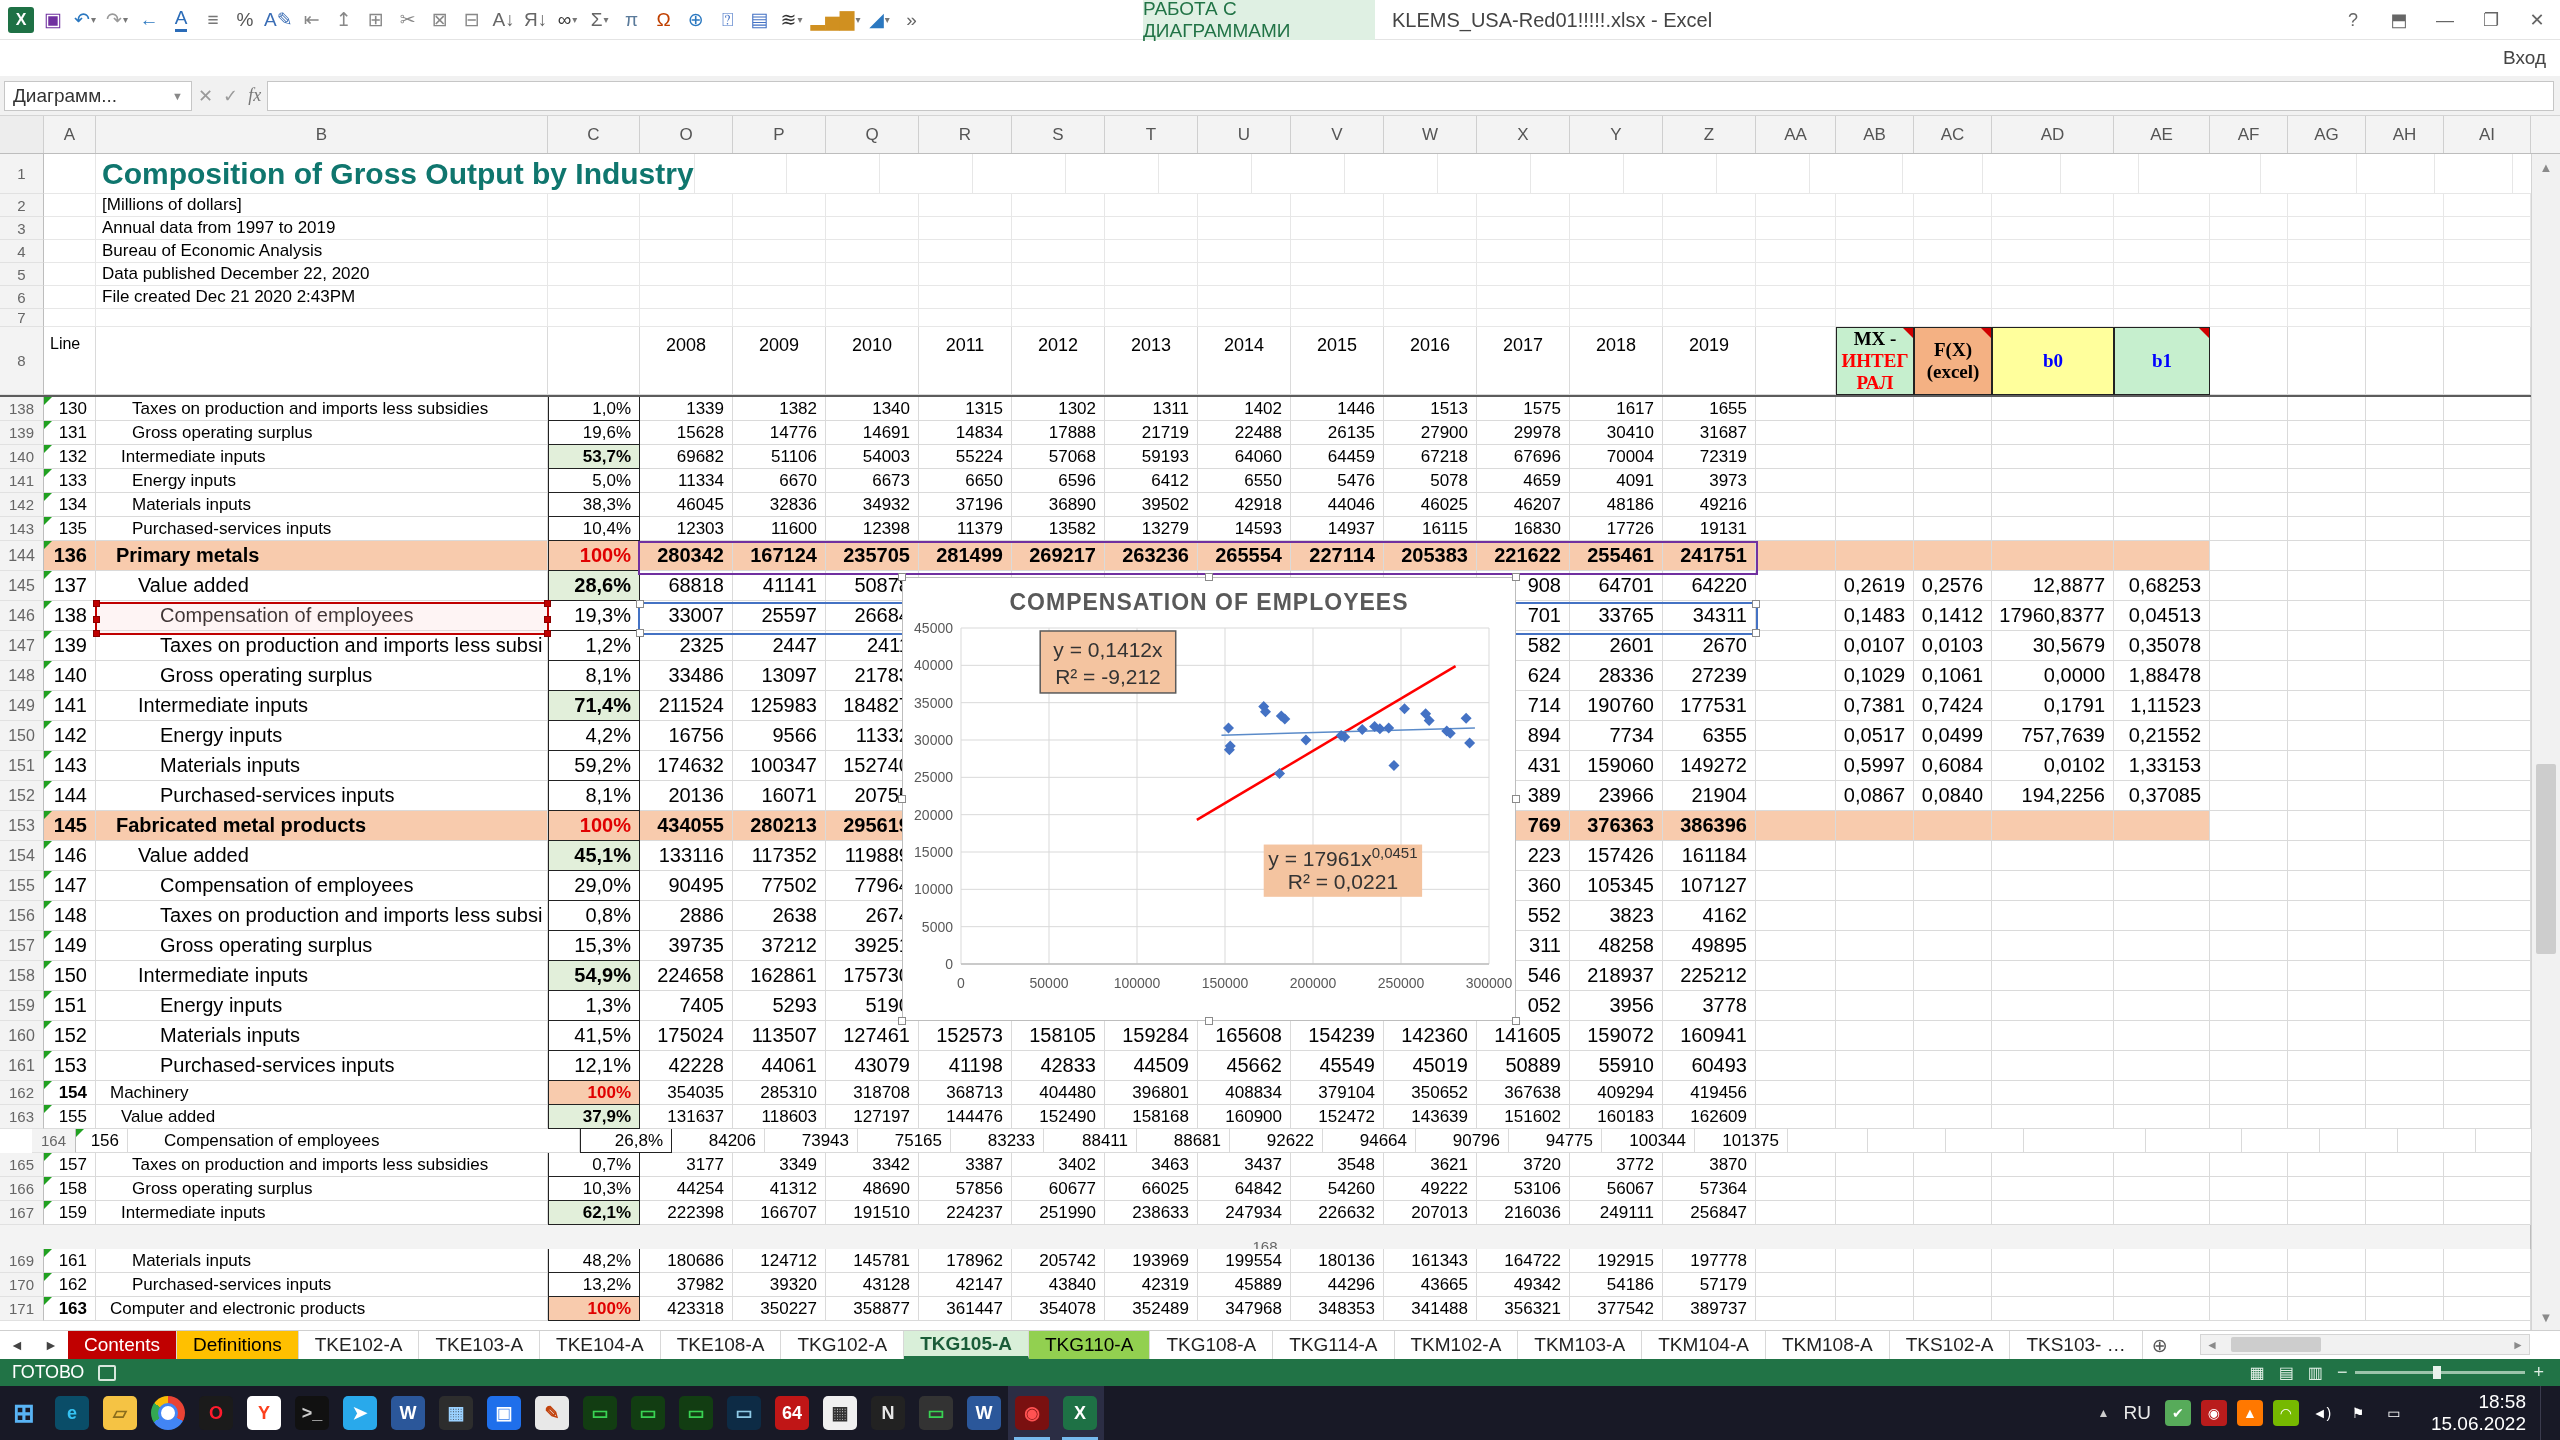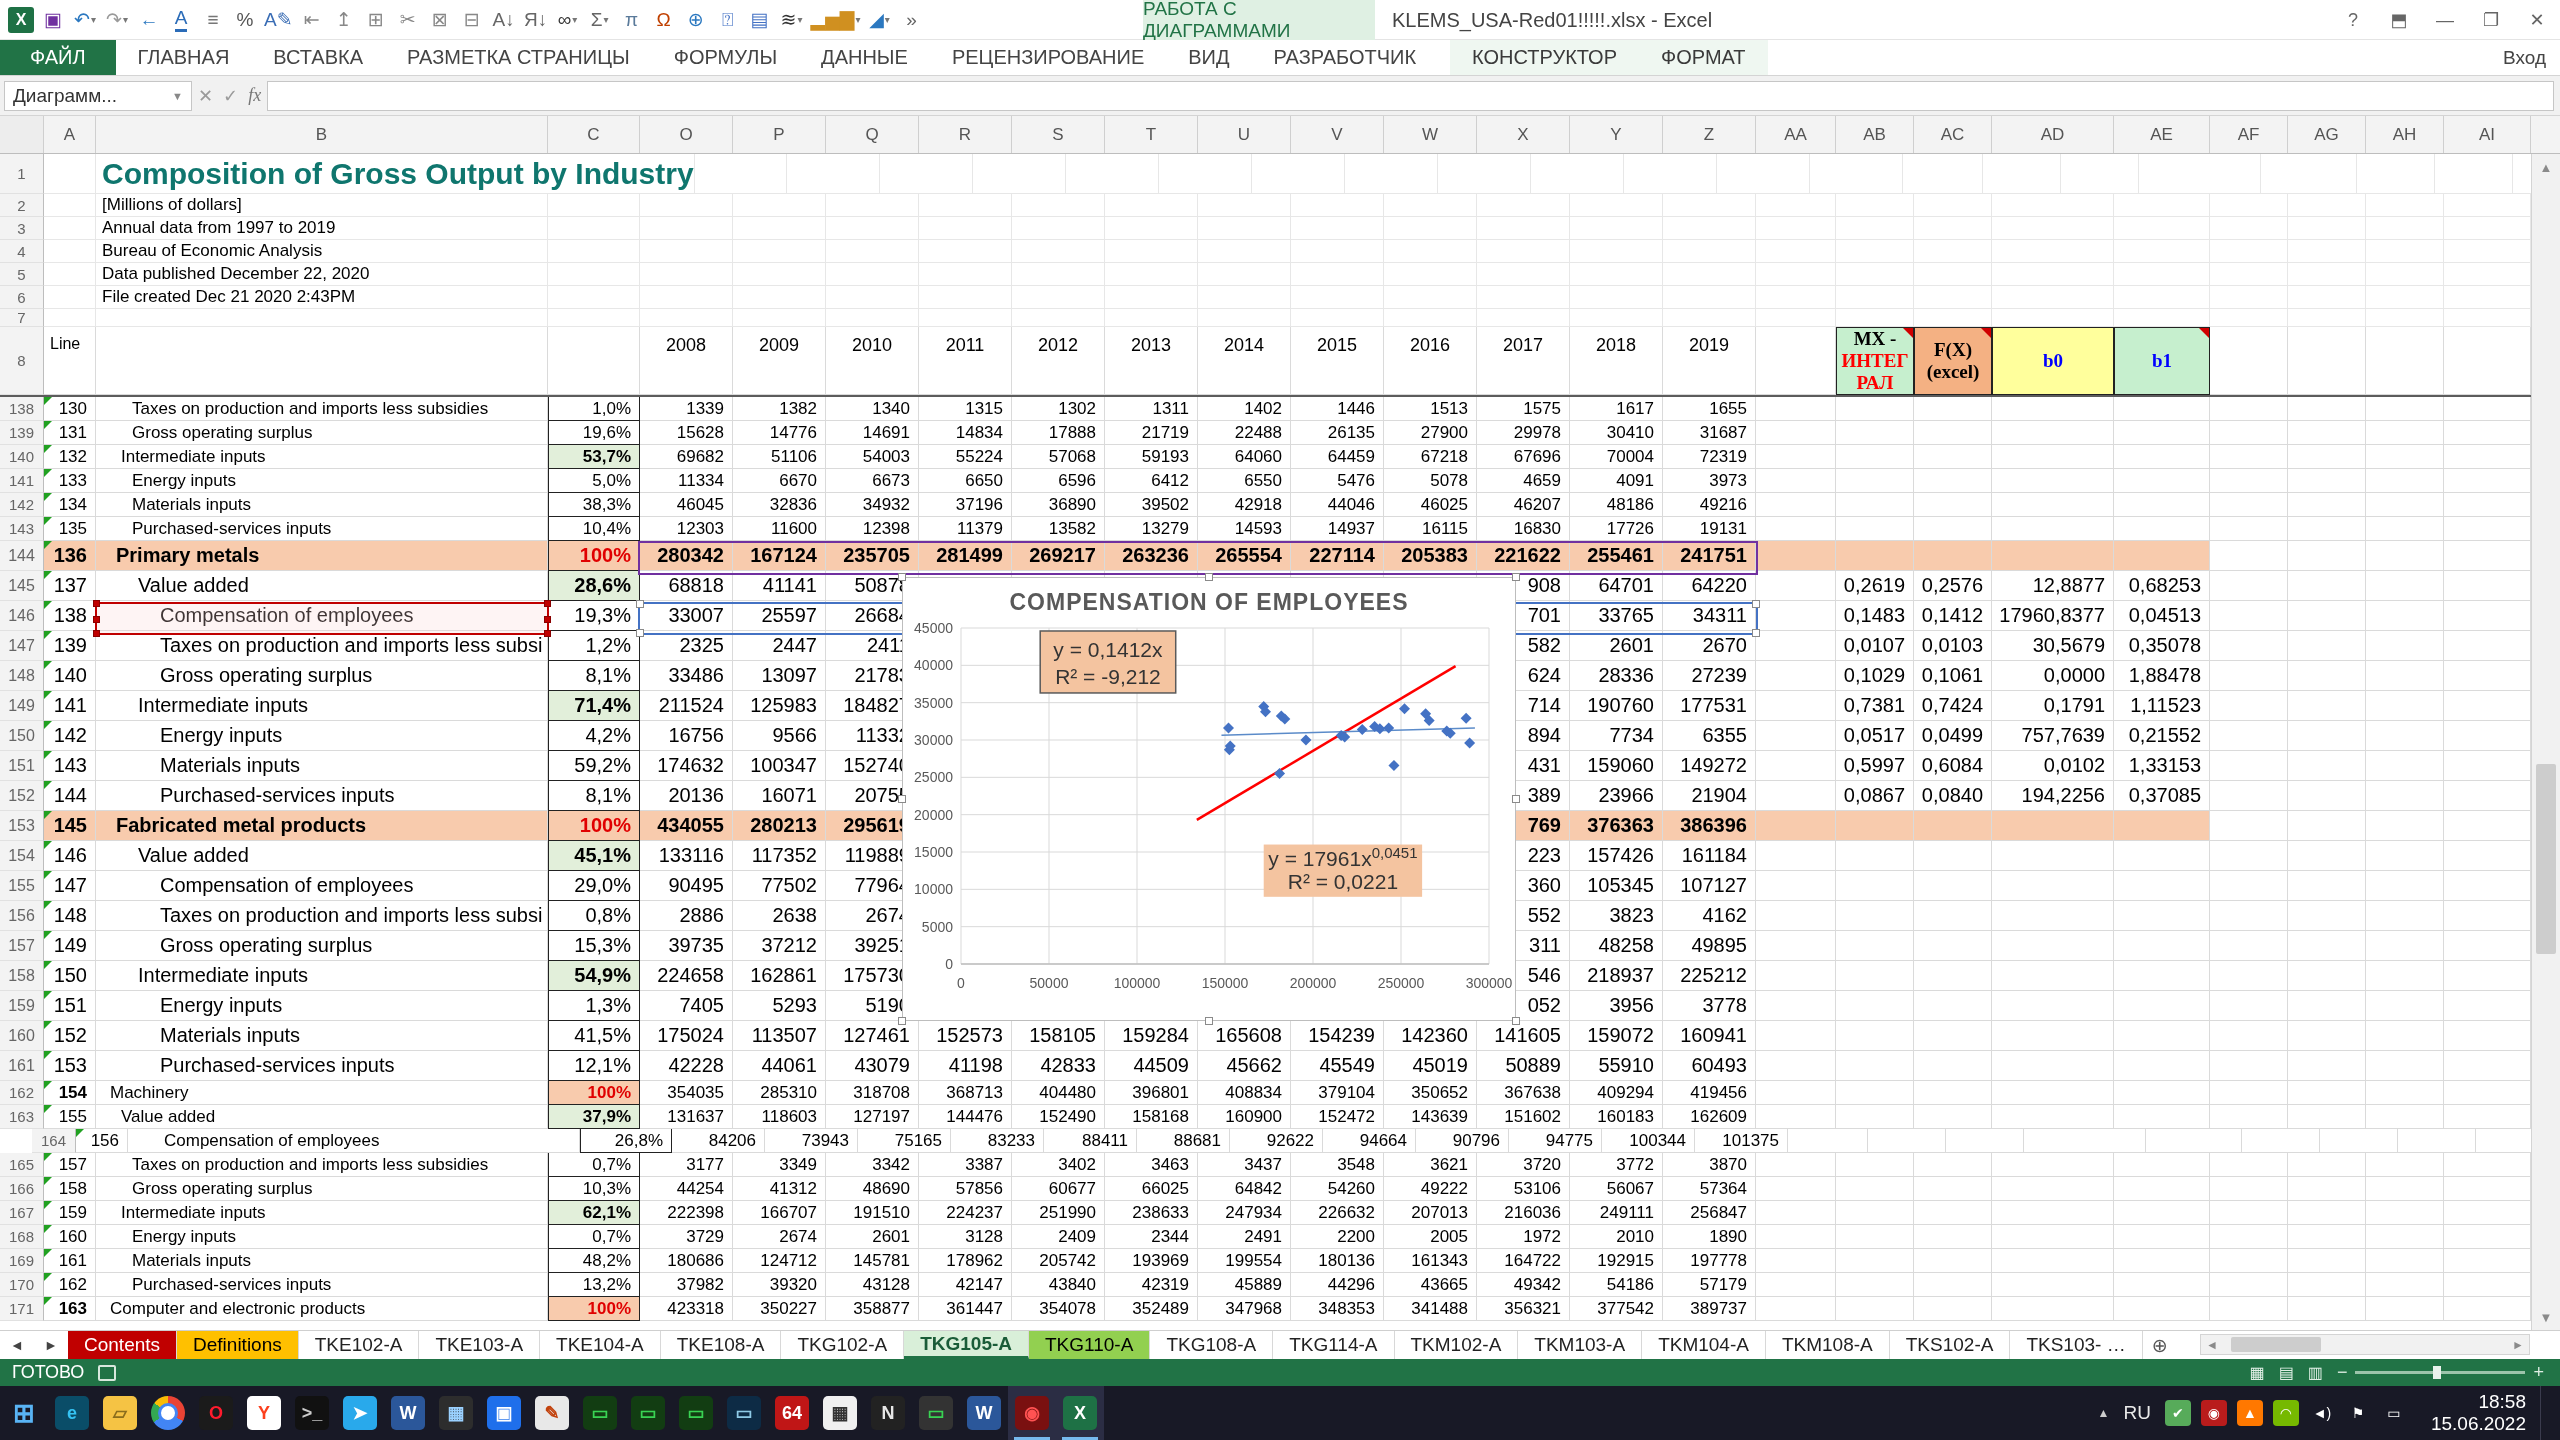--- a/index.html
+++ b/index.html
@@ -253,35 +253,20 @@
     <div class="doc-title">KLEMS_USA-Red01!!!!!.xlsx - Excel</div>
     <div class="win-controls">
       <div class="wc">?</div>
       <div class="wc">⬒</div>
       <div class="wc">—</div>
       <div class="wc">❐</div>
       <div class="wc">✕</div>
     </div>
   </div>
 
-  <div class="ribbon" id="ribbon">
-      <div class="rtab file">ФАЙЛ</div>
-      <div class="rtab">ГЛАВНАЯ</div>
-      <div class="rtab">ВСТАВКА</div>
-      <div class="rtab">РАЗМЕТКА СТРАНИЦЫ</div>
-      <div class="rtab">ФОРМУЛЫ</div>
-      <div class="rtab">ДАННЫЕ</div>
-      <div class="rtab">РЕЦЕНЗИРОВАНИЕ</div>
-      <div class="rtab">ВИД</div>
-      <div class="rtab">РАЗРАБОТЧИК</div>
-      <div class="ctx-tabs" style="margin-left: 12px;">
-        <div class="rtab">КОНСТРУКТОР</div>
-        <div class="rtab">ФОРМАТ</div>
-      </div>
-    </div>
   <div class="signin">
     <span>Вход</span>
   </div>
 
   <div class="fbar">
     <div class="namebox">
       <span>Диаграмм...</span>
       <span class="dd">▼</span>
     </div>
     <div class="fbtns">
@@ -1362,21 +1347,21 @@
           <div class="cell" style="flex: 0 0 80px;"></div>
           <div class="cell" style="flex: 0 0 78px;"></div>
           <div class="cell" style="flex: 0 0 78px;"></div>
           <div class="cell" style="flex: 0 0 122px;"></div>
           <div class="cell" style="flex: 0 0 96px;"></div>
           <div class="cell" style="flex: 0 0 78px;"></div>
           <div class="cell" style="flex: 0 0 78px;"></div>
           <div class="cell" style="flex: 0 0 78px;"></div>
           <div class="cell" style="flex: 0 0 87px;"></div>
         </div>
-        <div class="grow" style="height: 24px;">
+        <div class="grow" style="height: 24px; flex-direction: column;">
           <div class="gut">168</div>
           <div class="cell acell num" style="flex: 0 0 52px;">160</div>
           <div class="cell bcell" style="flex: 0 0 452px; padding-left: 36px;">Energy inputs</div>
           <div class="cell num pct" style="flex: 0 0 92px;">0,7%</div>
           <div class="cell num" style="flex: 0 0 93px;">3729</div>
           <div class="cell num" style="flex: 0 0 93px;">2674</div>
           <div class="cell num" style="flex: 0 0 93px;">2601</div>
           <div class="cell num" style="flex: 0 0 93px;">3128</div>
           <div class="cell num" style="flex: 0 0 93px;">2409</div>
           <div class="cell num" style="flex: 0 0 93px;">2344</div>

